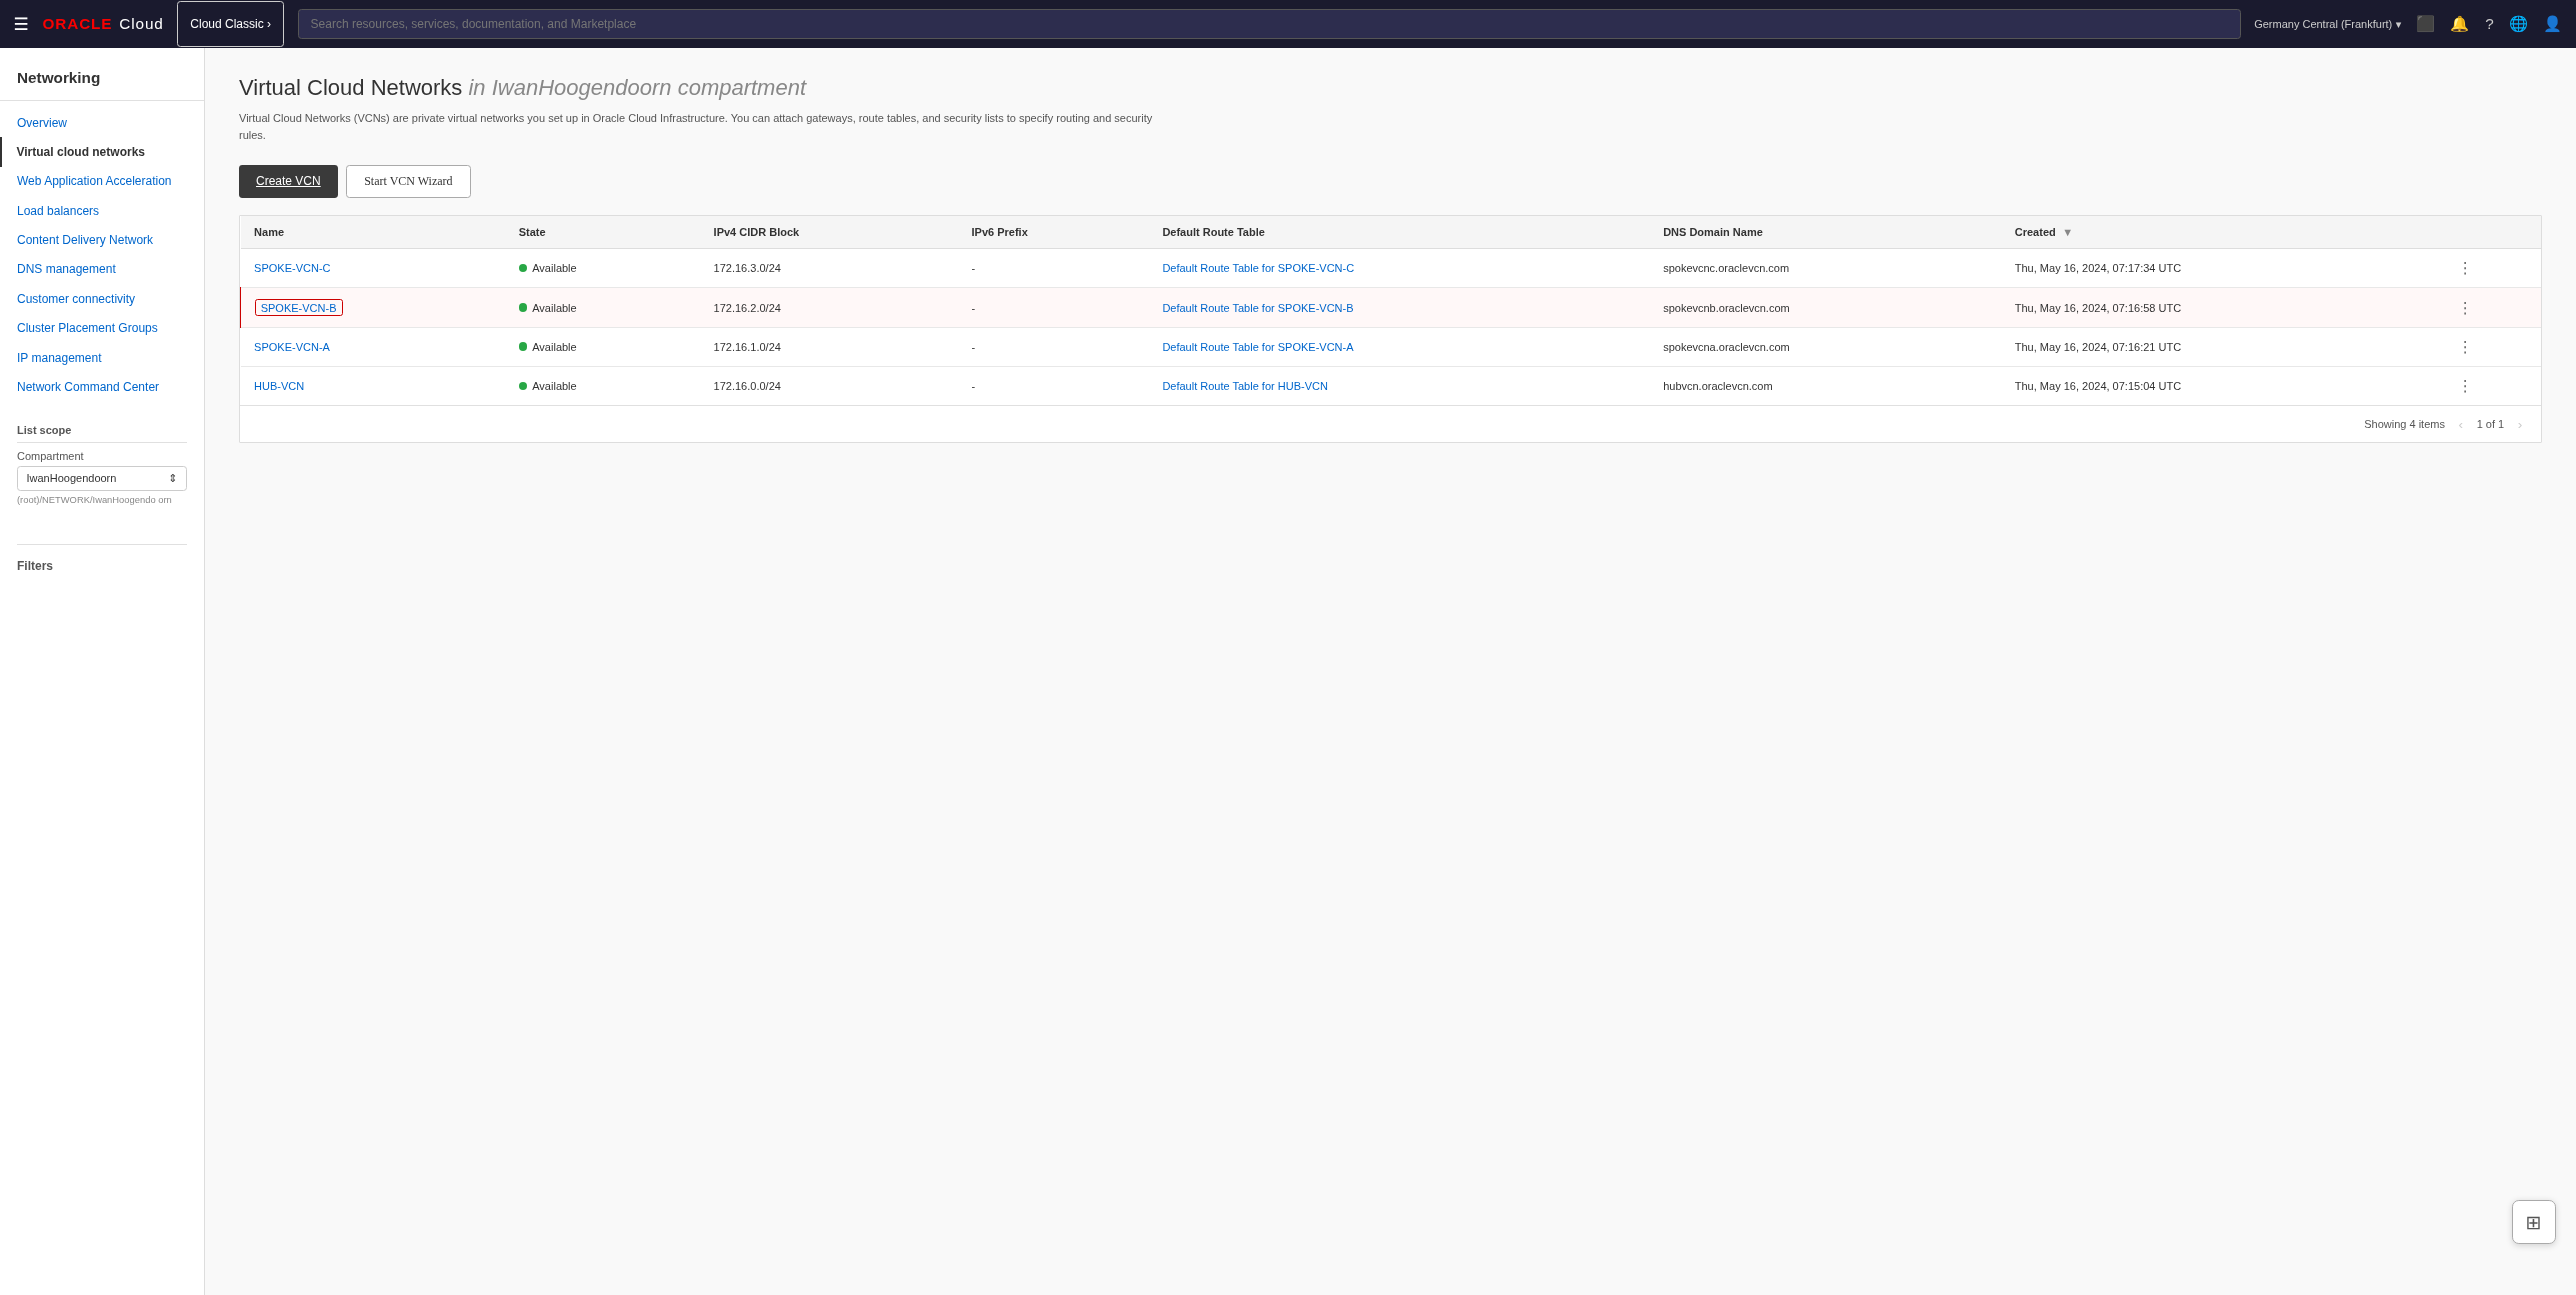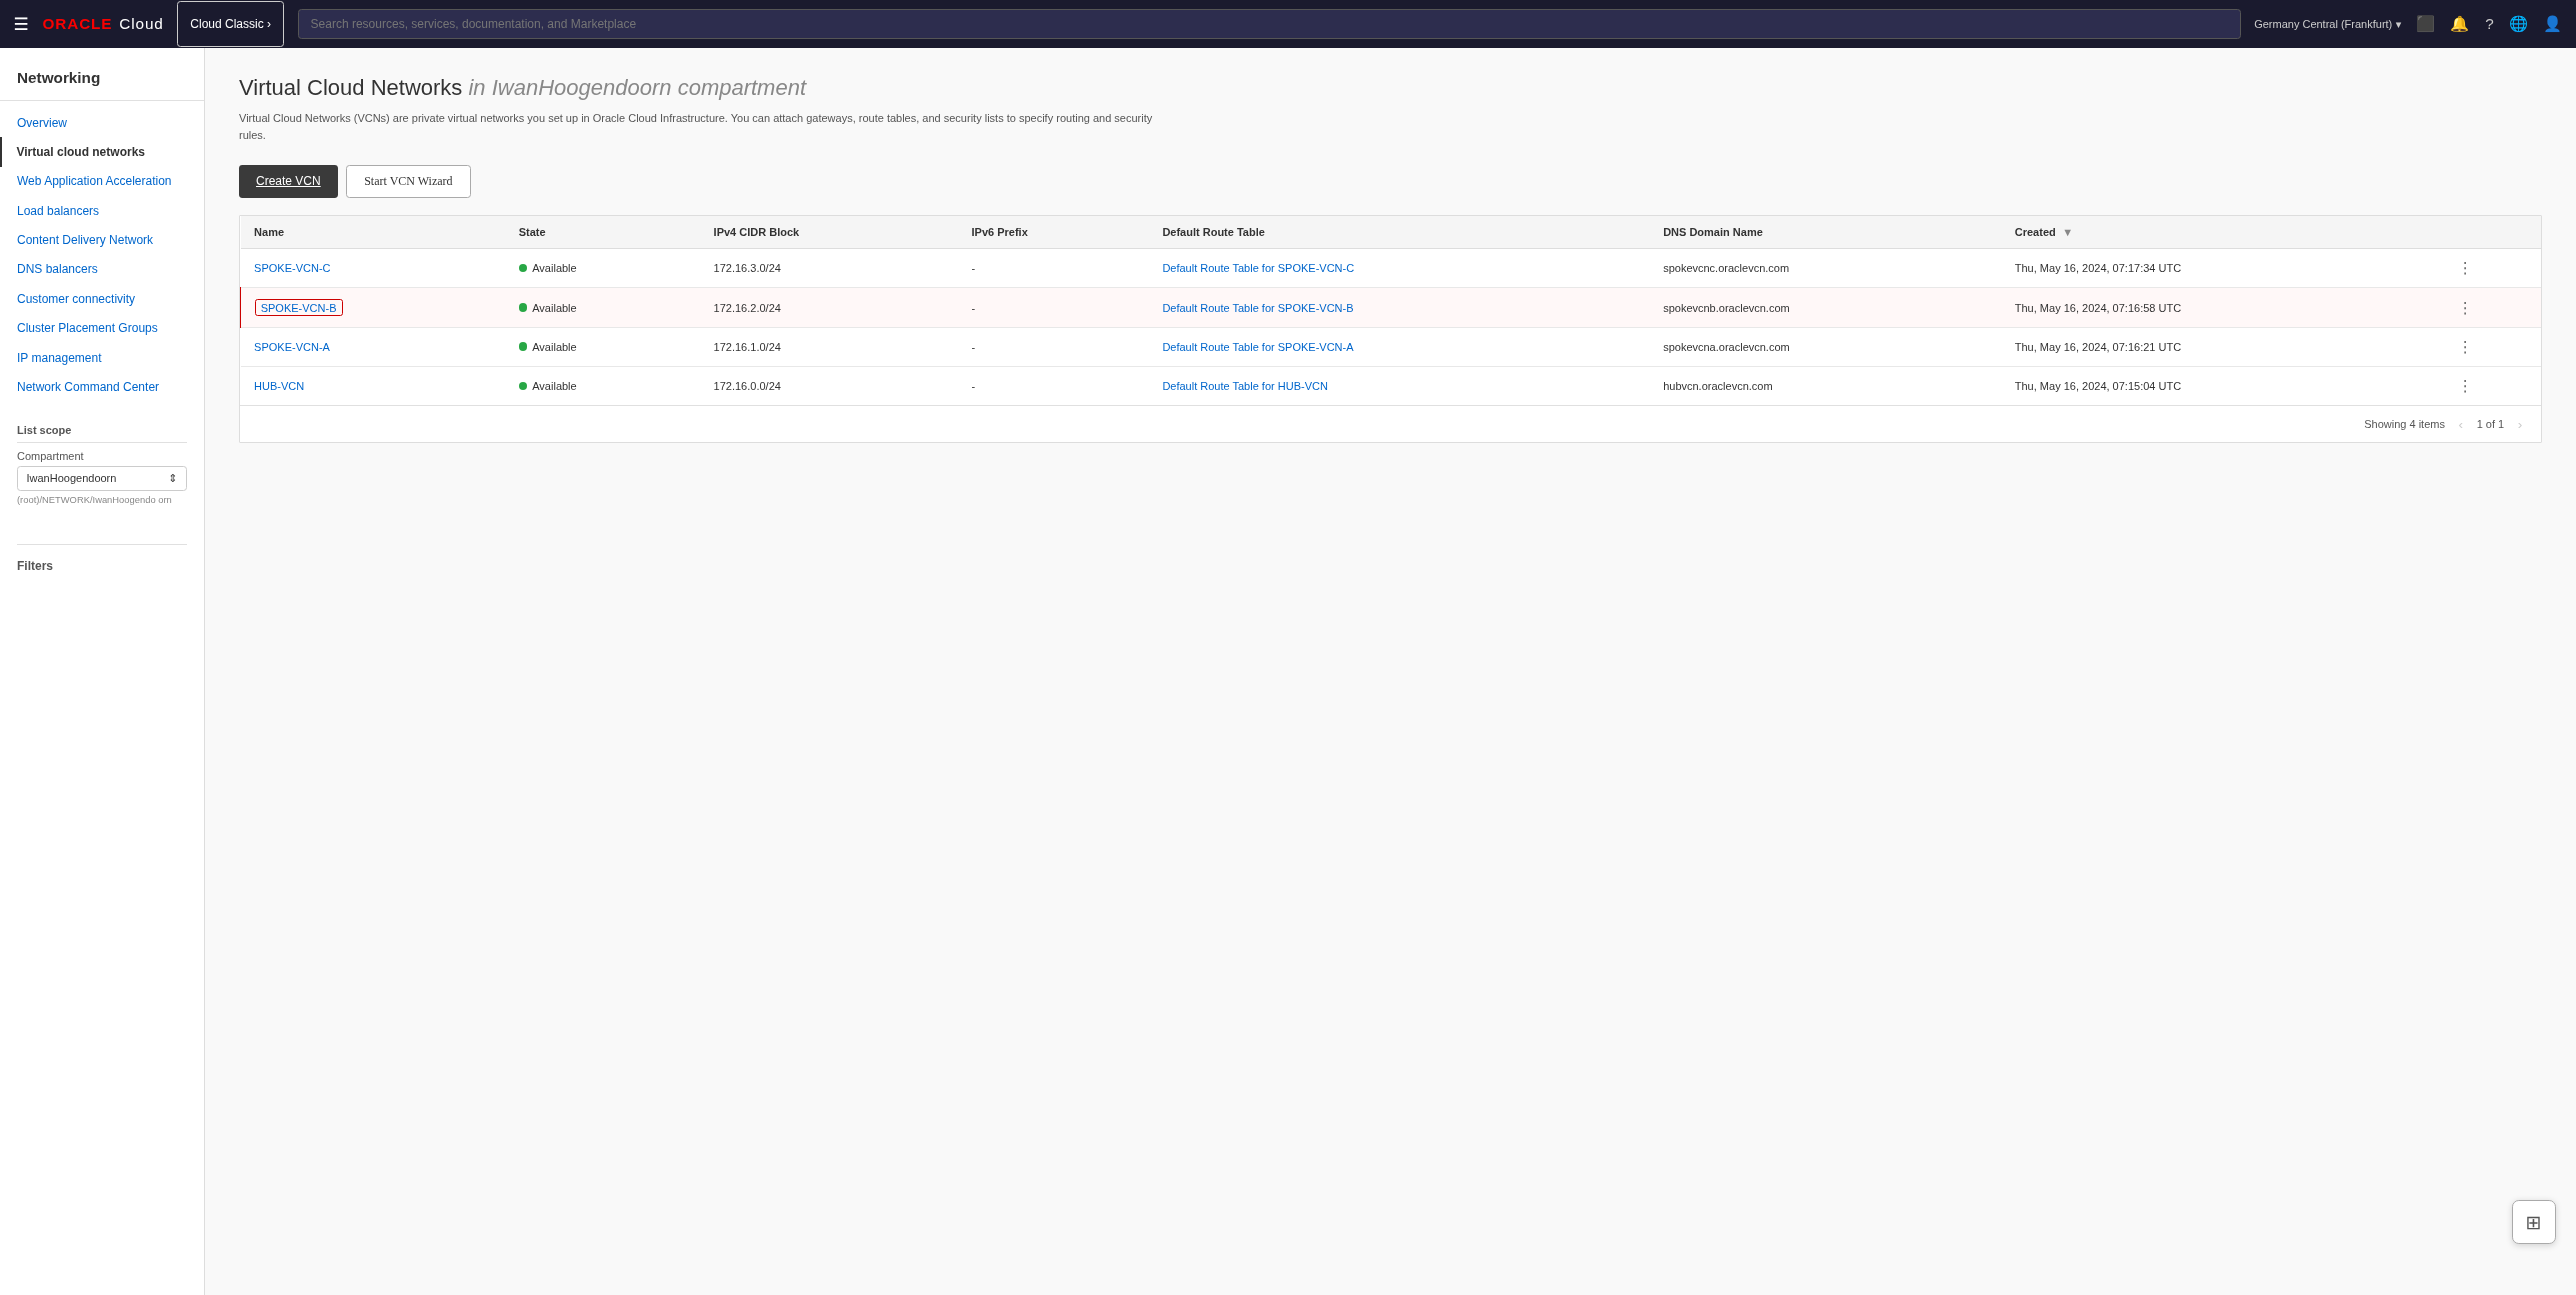--- a/index.html
+++ b/index.html
@@ -243,21 +243,21 @@
       <li>
           <a href="#">Web Application Acceleration</a>
         </li>
       <li>
           <a href="#">Load balancers</a>
         </li>
       <li>
           <a href="#">Content Delivery Network</a>
         </li>
       <li>
-          <a href="#">DNS balancers</a>
+          <a href="#">DNS management</a>
         </li>
       <li>
           <a href="#">Customer connectivity</a>
         </li>
       <li>
           <a href="#">Cluster Placement Groups</a>
         </li>
       <li>
           <a href="#">IP management</a>
         </li>

